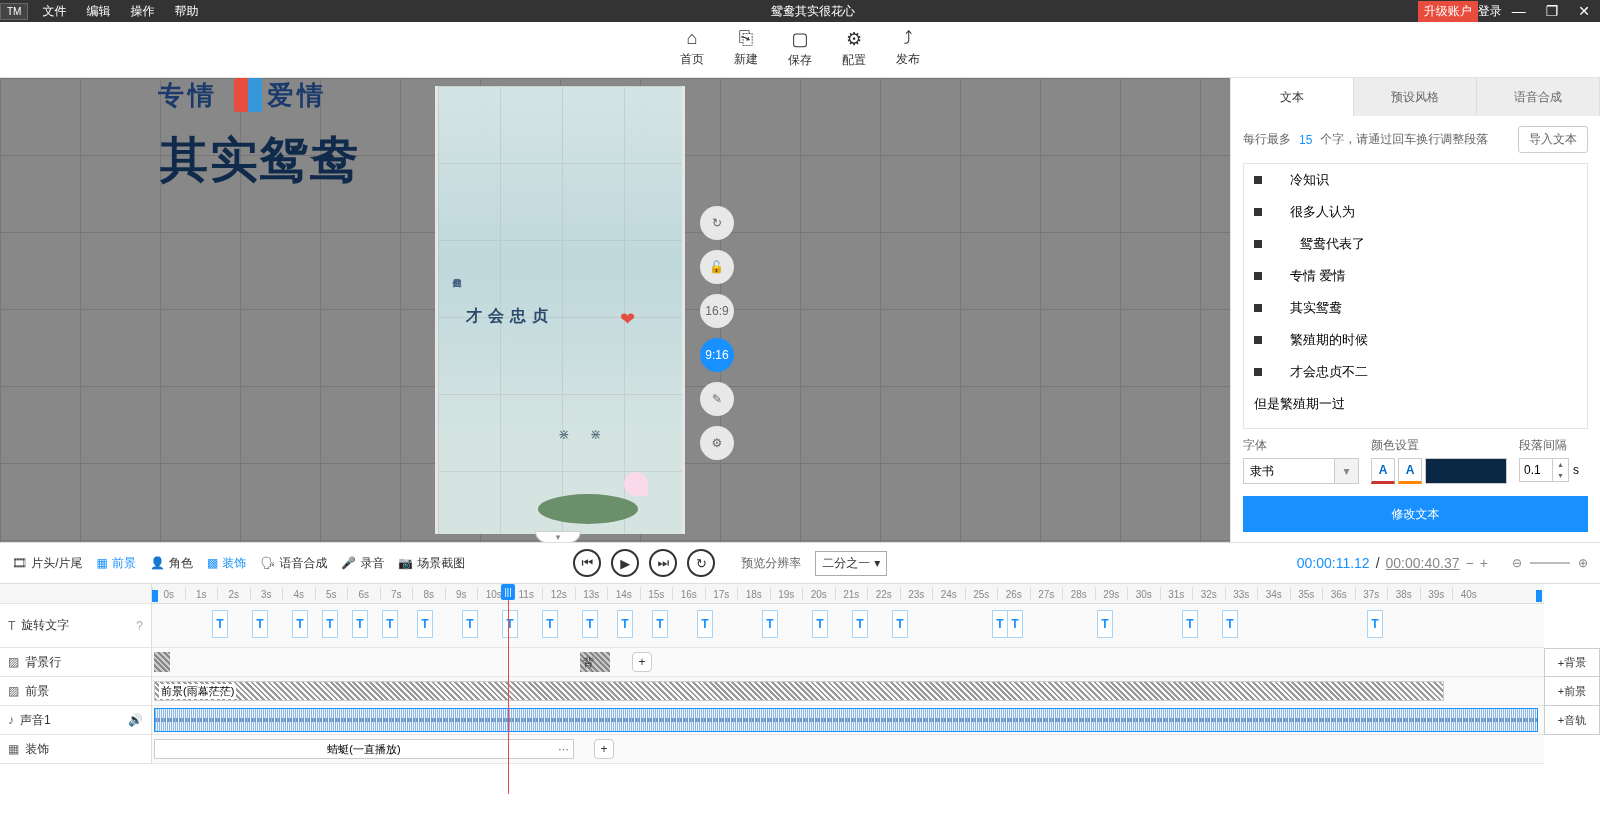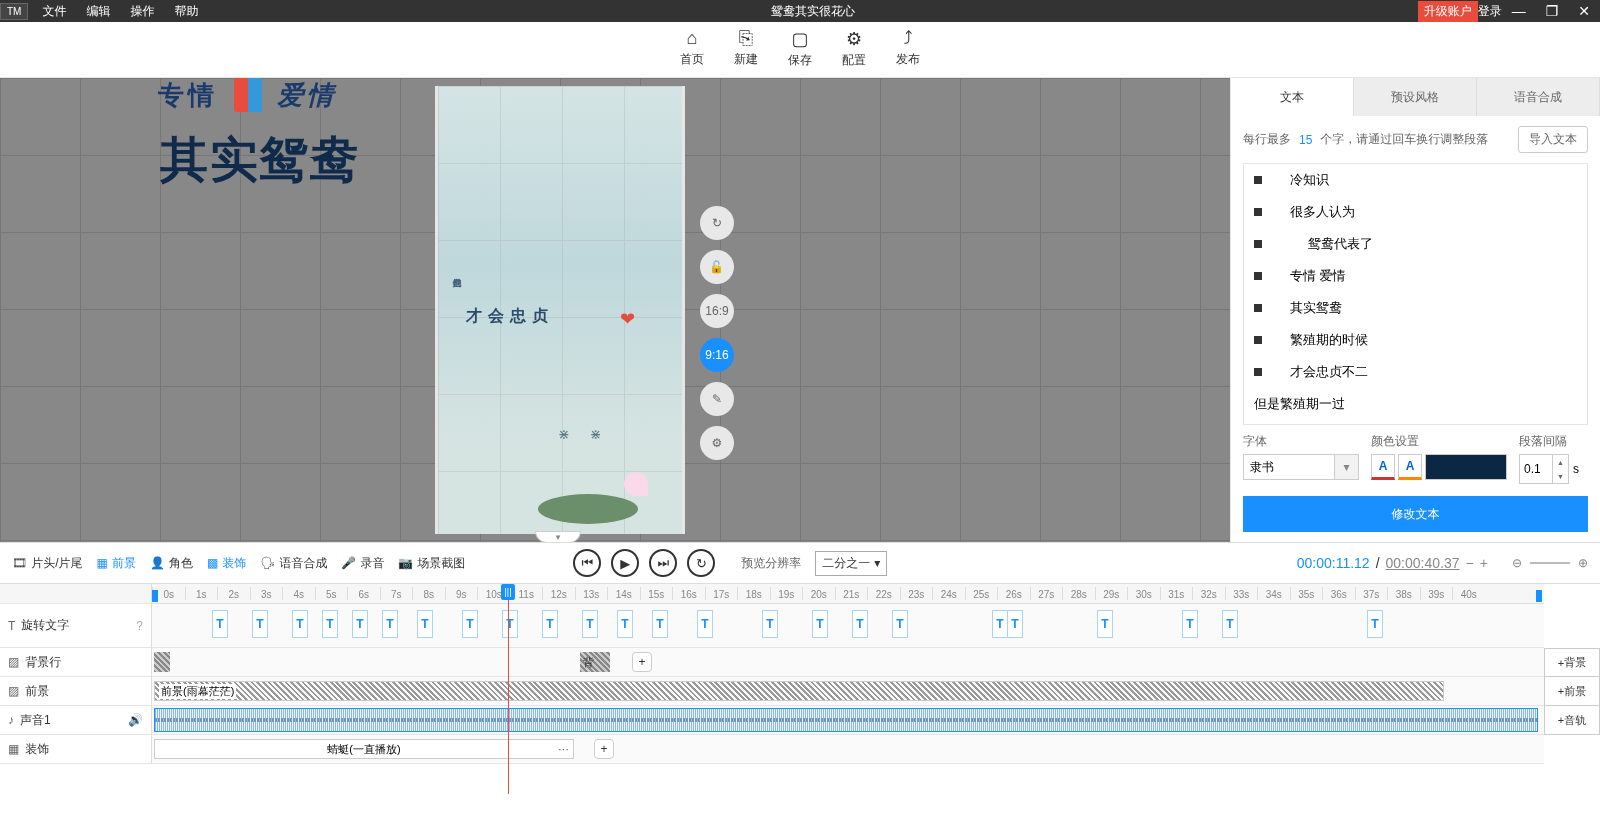--- a/index.html
+++ b/index.html
@@ -20,21 +20,21 @@
 .maintool .tbtn .ico { font-size: 18px; }
 .maintool .tbtn .lbl { font-size: 12px; }
 
 
 .work { height: 464px; display: flex; }
 .canvas-outer { flex: 1; background: #888; position: relative; overflow: hidden; }
 .grid { position: absolute; inset: 0; background-image: linear-gradient(#777 1px, transparent 1px), linear-gradient(90deg, #777 1px, transparent 1px); background-size: 80px 77px; }
 .preview-frame { position: absolute; left: 435px; top: 8px; width: 250px; height: 448px; background: linear-gradient(180deg,#d8e8e8 0%,#c2dce0 40%,#d9e8e5 80%); opacity: 0.96; border-left: 3px solid #eaeaea; border-right: 3px solid #eaeaea; overflow: hidden; }
 .preview-frame .grid2 { position: absolute; inset: 0; background-image: linear-gradient(#aaa 1px, transparent 1px), linear-gradient(90deg, #aaa 1px, transparent 1px); background-size: 62px 77px; opacity: 0.3; }
 .big-text1 { position: absolute; left: 158px; top: 0px; font-size: 26px; font-weight: bold; color: #1a3a6b; letter-spacing: 4px; }
-.big-text1 .love { margin-left: 48px; font-style: italic; }
+.big-text1 .love { margin-left: 38px; }
 .big-text2 { position: absolute; left: 160px; top: 50px; font-size: 48px; font-weight: 900; color: #0f2a4a; letter-spacing: 2px; font-family: serif; }
 .avatar-couple { position: absolute; left: 234px; top: -2px; width: 28px; height: 36px; background: linear-gradient(90deg, #e74c3c 50%, #3498db 50%); border-radius: 6px 6px 3px 3px; }
 .preview-text { position: absolute; left: 28px; top: 220px; font-size: 16px; color: #2a4a6a; font-family: serif; font-weight: bold; letter-spacing: 6px; }
 .preview-side { position: absolute; left: 12px; top: 185px; font-size: 9px; color: #3a5a7a; writing-mode: vertical-rl; }
 .heart { position: absolute; left: 182px; top: 222px; color: #e74c3c; font-size: 18px; }
 .lotus { position: absolute; bottom: 10px; left: 90px; width: 120px; height: 60px; }
 .lotus .leaf { width: 100px; height: 30px; background: #6a8f6a; border-radius: 50%; position: absolute; bottom: 0; left: 10px; }
 .lotus .flower { width: 24px; height: 24px; background: #fde; border-radius: 50% 50% 0 50%; position: absolute; right: 0; bottom: 28px; }
 .drag-flies { position: absolute; left: 120px; top: 340px; color: #5a7a8a; font-size: 14px; letter-spacing: 20px; }
 .handle-bottom { position: absolute; bottom: -1px; left: 535px; width: 46px; height: 12px; background: #fff; border-radius: 0 0 20px 20px; border: 1px solid #ccc; text-align:center; font-size:9px; color:#888;}
@@ -46,32 +46,32 @@
 .rpanel { width: 370px; background: #fff; border-left: 1px solid #e5e5e5; display: flex; flex-direction: column; }
 .rtabs { display: flex; height: 38px; }
 .rtabs .tab { flex: 1; display: flex; align-items: center; justify-content: center; background: #ededed; color: #666; cursor: pointer; border-right: 1px solid #ddd; }
 .rtabs .tab.active { background: #fff; color: #333; }
 .rhint { padding: 10px 12px; display: flex; align-items: center; gap: 8px; font-size: 12px; color: #666; }
 .rhint .num { color: #1890ff; }
 .rhint .importbtn { margin-left: auto; border: 1px solid #ccc; padding: 4px 10px; border-radius: 3px; cursor: pointer; }
 .textlist { flex: 1; border: 1px solid #e5e5e5; margin: 0 12px; overflow-y: auto; }
 .trow { display: flex; align-items: center; padding: 7px 10px; font-size: 13px; gap: 16px; }
 .trow .sq { width: 8px; height: 8px; background: #333; margin-right: 12px; }
-.trow.indent .txt { margin-left: 18px; }
+.trow.indent .txt { margin-left: 10px; }
 .font-row { display: flex; padding: 8px 12px; gap: 12px; font-size: 12px; }
 .font-col { display: flex; flex-direction: column; gap: 4px; }
 .font-col .lbl { color: #666; }
 .font-select { width: 116px; height: 26px; border: 1px solid #ccc; display: flex; align-items: center; padding: 0 6px; position: relative; }
 .font-select .caret { position: absolute; right: 0; top:0; width: 24px; height: 100%; background: #f2f2f2; border-left: 1px solid #ccc; display:flex;align-items:center;justify-content:center;color:#888; }
 .color-btns { display: flex; gap: 3px; align-items:center; }
 .color-btn { width: 24px; height: 26px; border: 1px solid #ccc; display: flex; align-items: center; justify-content: center; font-weight: bold; }
 .color-btn.fg { color: #06c; border-bottom: 3px solid #c33; }
 .color-btn.bg { color: #06c; border-bottom: 3px solid #f80; }
 .color-preview { width: 82px; height: 26px; background: #0a2844; border: 1px solid #ccc; }
-.spacing { width: 50px; height: 30px; border: 1px solid #ccc; display: flex; align-items: center; padding-left: 4px; position: relative; }
+.spacing { width: 50px; height: 24px; border: 1px solid #ccc; display: flex; align-items: center; padding-left: 4px; position: relative; }
 .spacing .spin { position:absolute; right:0; top:0; width:16px; height:100%; display:flex; flex-direction:column; border-left:1px solid #ccc;}
 .spacing .spin div { flex:1; display:flex; align-items:center; justify-content:center; font-size:7px; color:#666; }
 .modbtn { margin: 4px 12px 10px; height: 36px; background: #1890ff; color: #fff; display: flex; align-items: center; justify-content: center; font-size: 12px; cursor: pointer; }
 
 
 .ctrlbar { height: 42px; border-top: 1px solid #ddd; border-bottom: 1px solid #ddd; display: flex; align-items: center; padding: 0 12px; gap: 14px; font-size: 12px; color: #333; }
 .ctrlbar .citem { display: flex; align-items: center; gap: 4px; cursor: pointer; }
 .ctrlbar .citem.blue { color: #1890ff; }
 .ctrlbar .spacer { width: 60px; }
 .playbtns { display: flex; gap: 10px; margin-left: 20px; }

